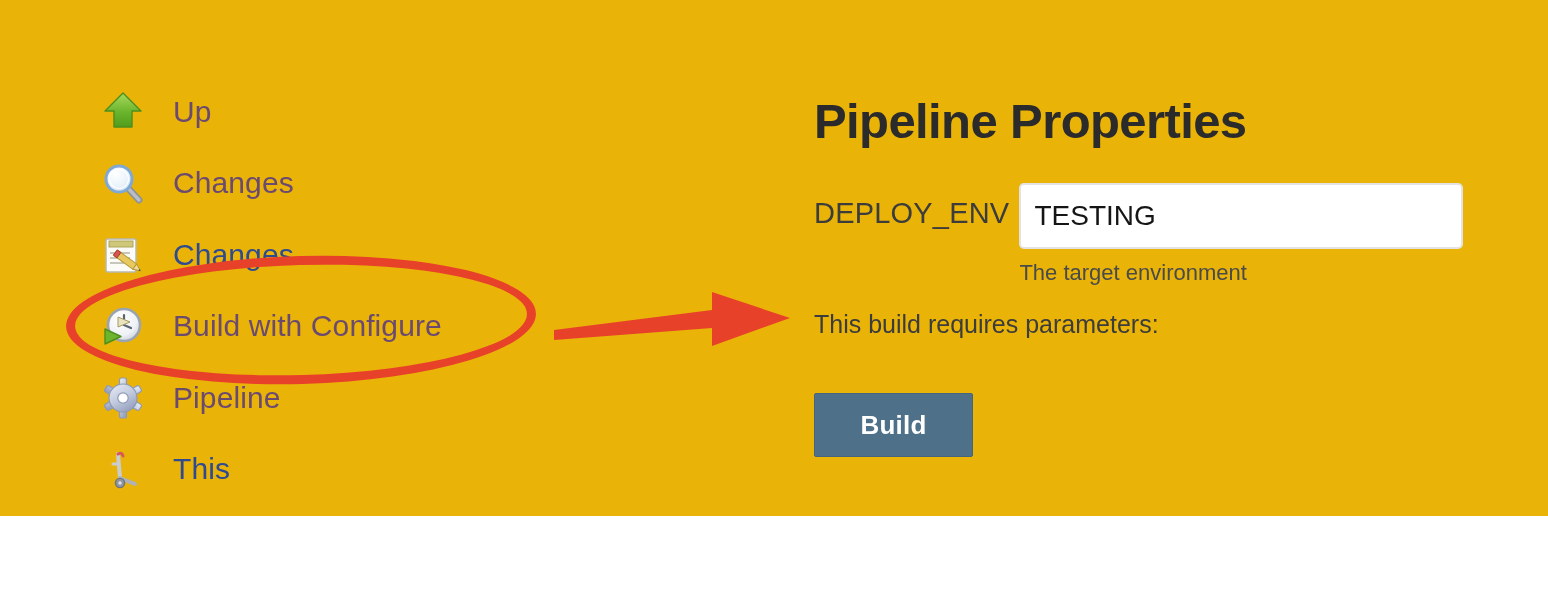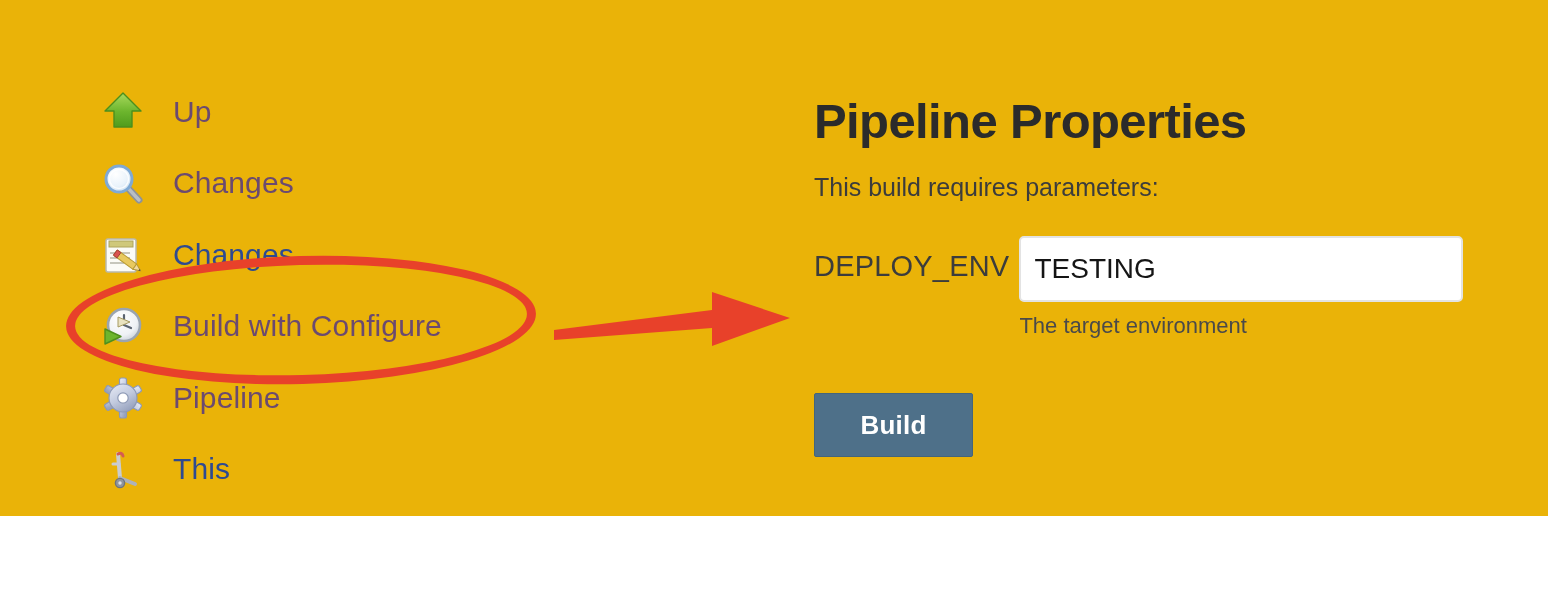--- a/index.html
+++ b/index.html
@@ -280,28 +280,28 @@
   <div id="annot-arrow">
     <svg viewBox="0 0 245 92" width="245" height="92">
       <path d="M2 58 L160 38 L160 20 L238 46 L160 74 L160 56 L2 68 Z" fill="#e8412a"></path>
     </svg>
   </div>
 
   <section id="panel">
 
     <h1 id="panel-title">Pipeline Properties</h1>
 
-    <div id="panel-subtitle">This build requires parameters:</div>
-
     <div id="param-row">
       <div id="param-label">DEPLOY_ENV</div>
 
       <div id="param-field-wrap">
         <input id="param-input" type="text" value="TESTING" style="">
         <div id="param-desc">The target environment</div>
       </div>
     </div>
 
+    <div id="panel-subtitle">This build requires parameters:</div>
+
     <button id="build-button">Build</button>
 
   </section>
 
 </div>
 
 </body></html>

